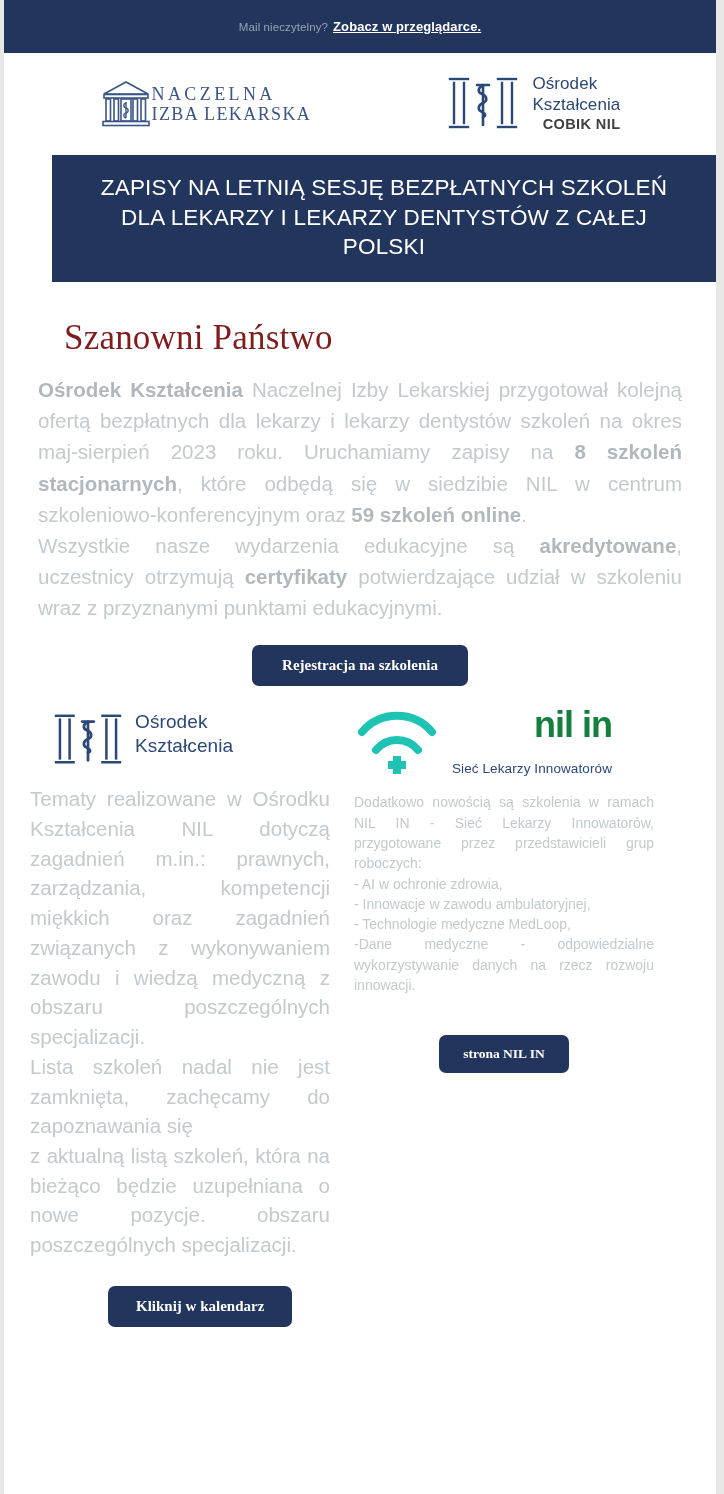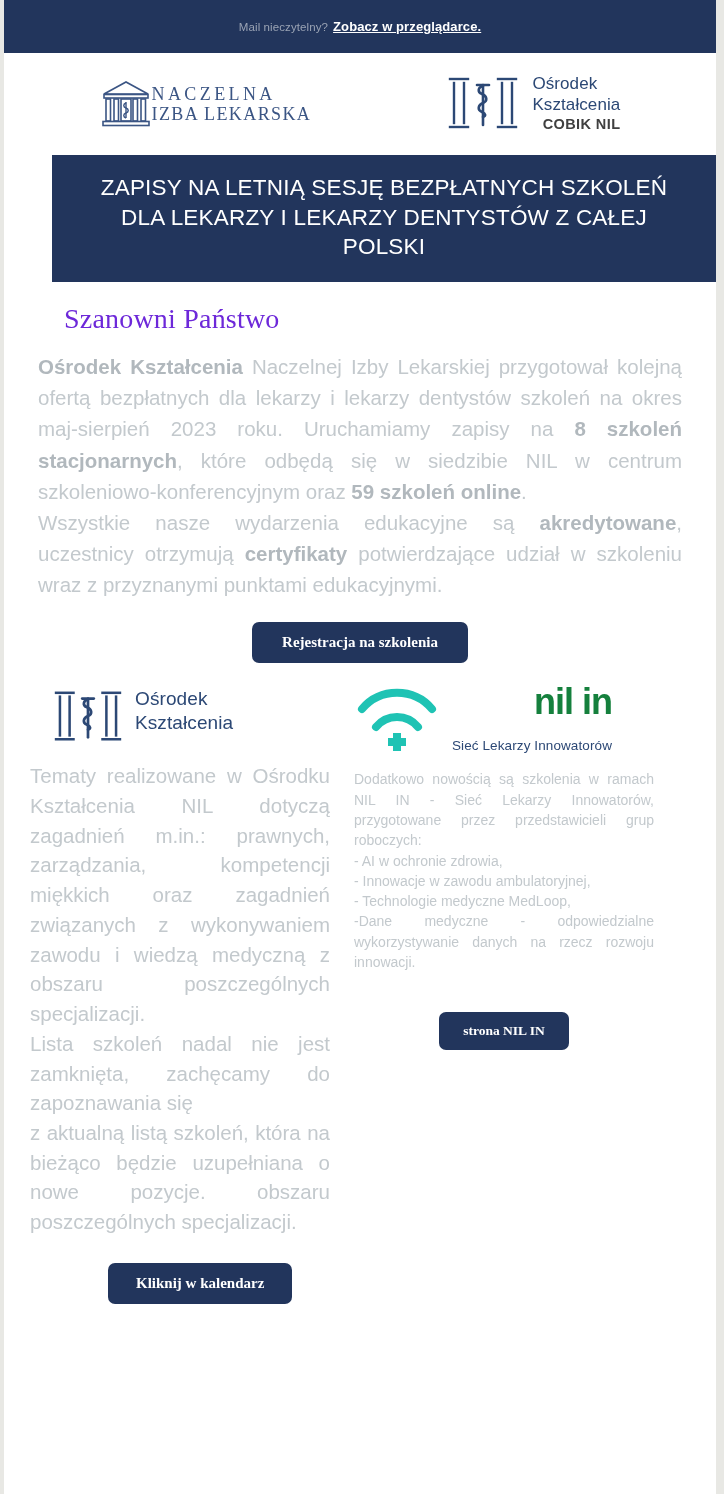--- a/index.html
+++ b/index.html
@@ -83,24 +83,24 @@
     color: #ffffff;
     font-size: 22.5px;
     font-weight: normal;
     line-height: 1.32;
     letter-spacing: .2px;
   }
   
   .body-wrap { padding: 18px 26px 0 26px; }
   .greeting {
     font-family: "Liberation Serif", serif;
-    font-size: 28px;
-    color: #6d28d9;
+    font-size: 35px;
+    color: #7f1d1d;
     font-weight: normal;
-    margin: 3px 0 16px 34px;
+    margin: 18px 0 16px 34px;
     letter-spacing: .2px;
   }
   .intro {
     font-size: 20.5px;
     line-height: 1.52;
     color: #c3c9cd;
     text-align: justify;
     margin: 0 8px;
   }
   .intro b { color: #b1b8bd; font-weight: bold; }

